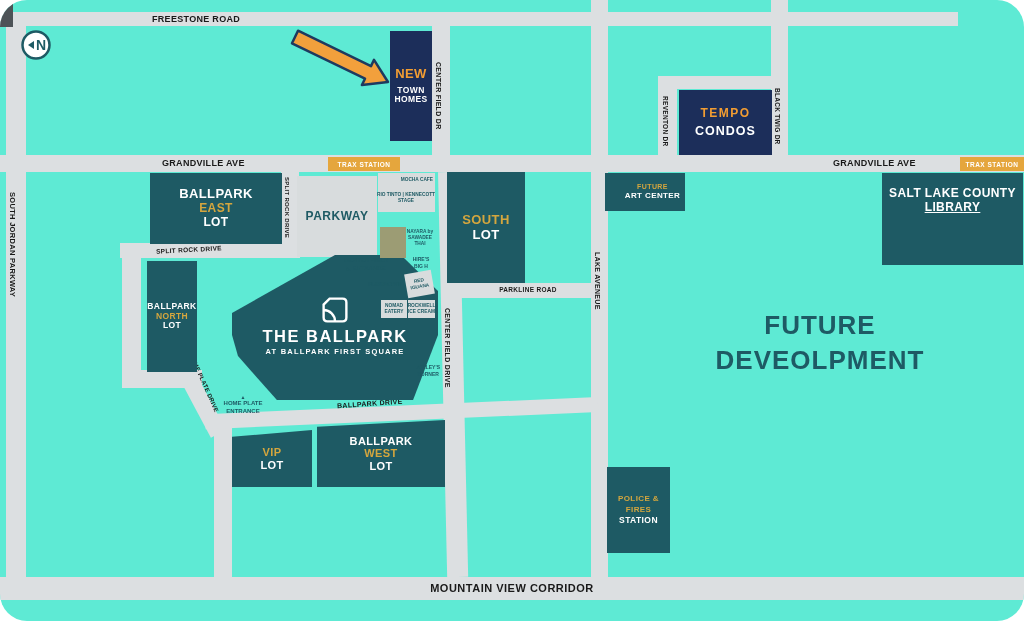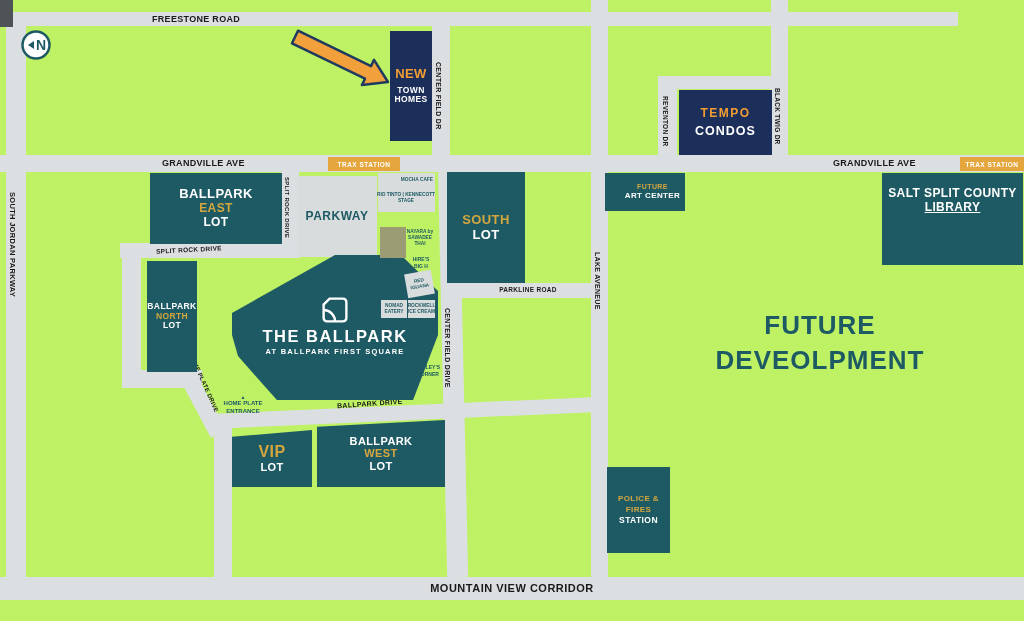--- a/index.html
+++ b/index.html
@@ -1,17 +1,17 @@
 <!DOCTYPE html>
 <html><head>
 <meta charset="utf-8">
 <style>
   html,body{margin:0;padding:0;background:#fff;}
-  #map{position:relative;width:1024px;height:621px;background:#bef264;overflow:hidden;
-       font-family:"Liberation Sans","DejaVu Sans",sans-serif;}
+  #map{position:relative;width:1024px;height:621px;background:#5eead4;overflow:hidden;
+       font-family:"Liberation Sans","DejaVu Sans",sans-serif;border-radius:27px;}
   .road{position:absolute;background:#dcdfe1;}
   .rlabel{position:absolute;color:#191919;font-weight:bold;white-space:nowrap;letter-spacing:.3px;}
   .vlabel{writing-mode:vertical-rl;}
   .box{position:absolute;display:flex;flex-direction:column;align-items:center;justify-content:center;
        text-align:center;line-height:1.15;font-weight:bold;letter-spacing:.4px;}
   .teal{background:#1e5a64;color:#fff;}
   .navy{background:#1c2e5a;color:#fff;}
   .graybox{background:#d8dcdd;}
   .gold{color:#d4a63e;}
   .orangetxt{color:#f29d32;}
@@ -120,37 +120,37 @@
           <path d="M7,1.5 H19 Q22.5,1.5 22.5,5 V19 Q22.5,22.5 19,22.5 H5 Q1.5,22.5 1.5,19 V7 Z" fill="none" stroke="#ffffff" stroke-width="2.2"></path>
           <path d="M1.5,12 A10.5,10.5 0 0 1 12,22.5" fill="none" stroke="#ffffff" stroke-width="2.2"></path>
         </svg>
       </span>
       <span style="font-size:16.5px;letter-spacing:1.5px;margin-top:4px;white-space:nowrap;">THE BALLPARK</span>
       <span style="font-size:7.5px;letter-spacing:1.2px;margin-top:2px;white-space:nowrap;">AT BALLPARK FIRST SQUARE</span>
     </div>
   </div>
 
   <div class="box teal viplot" style="left:232px;top:430px;width:80px;height:57px;">
-    <span class="gold" style="font-size:16px;">VIP</span>
+    <span class="gold" style="font-size:11px;">VIP</span>
     <span style="font-size:11px;">LOT</span>
   </div>
 
   <div class="box teal westlot" style="left:317px;top:420px;width:128px;height:67px;">
     <span style="font-size:11px;">BALLPARK</span>
     <span class="gold" style="font-size:11px;">WEST</span>
     <span style="font-size:11px;">LOT</span>
   </div>
 
   <div class="box teal" style="left:605px;top:173px;width:65px;height:38px;padding-left:15px;">
     <span class="gold" style="font-size:7px;">FUTURE</span>
     <span style="font-size:8px;">ART CENTER</span>
   </div>
 
   <div class="box teal" style="left:882px;top:173px;width:141px;height:92px;justify-content:flex-start;">
-    <span style="font-size:12px;margin-top:14px;">SALT SPLIT COUNTY</span>
+    <span style="font-size:12px;margin-top:14px;">SALT LAKE COUNTY</span>
     <span style="font-size:12px;text-decoration:underline;">LIBRARY</span>
   </div>
 
   <div class="box teal" style="left:607px;top:467px;width:63px;height:86px;">
     <span class="gold" style="font-size:8px;">POLICE &amp;</span>
     <span class="gold" style="font-size:8px;margin-top:2px;">FIRES</span>
     <span style="font-size:8.5px;margin-top:2px;">STATION</span>
   </div>
 
   <div style="position:absolute;left:680px;top:308px;width:280px;text-align:center;color:#1e5a64;font-weight:bold;font-size:26px;line-height:1.35;letter-spacing:1px;">

